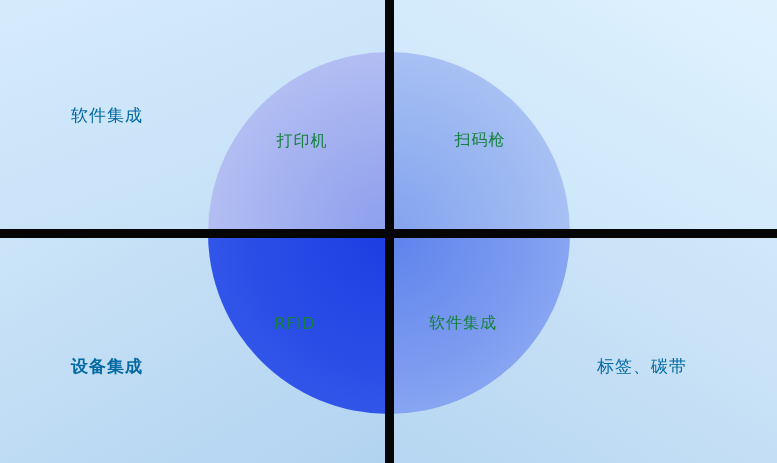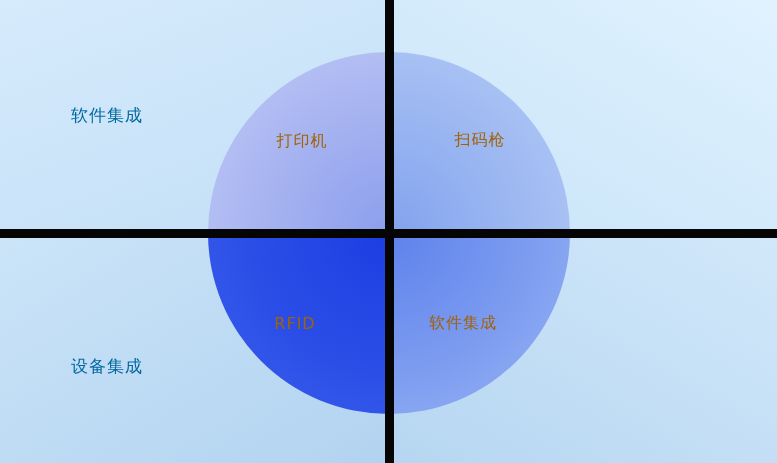--- a/index.html
+++ b/index.html
@@ -75,21 +75,21 @@
   .center-circle .label {
     color: #ffffff;
     font-size: 16px;
     letter-spacing: 1px;
   }
 
   
   .circle-label {
     position: absolute;
     transform: translate(-50%, -50%);
-    color: #a16207;
+    color: #15803d;
     font-size: 16px;
     letter-spacing: 1px;
     white-space: nowrap;
     z-index: 3;
   }
   .circle-label.printer { left: 302px; top: 141px; }
   .circle-label.scanner { left: 449px; top: 140px; margin-left: 31px; }
   .circle-label.rfid    { left: 295px; top: 323px; }
   .circle-label.rental  { left: 463px; top: 323px; }
 
@@ -98,21 +98,21 @@
     position: absolute;
     transform: translate(-50%, -50%);
     color: #0369a1;
     font-size: 17px;
     letter-spacing: 1px;
     white-space: nowrap;
     z-index: 1;
   }
   .corner-label.software   { left: 107px; top: 115px; }
   .corner-label.automation { left: 666px; top: 115px; }
-  .corner-label.equipment  { left: 107px; top: 366px; }
+  .corner-label.equipment  { left: 107px; top: 366px; font-weight: bold; }
   .corner-label.consumable { left: 642px; top: 366px; }
 </style>
 </head>
 <body>
 
 <div class="stage">
 
   <div class="bgq tl"></div>
   <div class="bgq tr"></div>
   <div class="bgq bl"></div>
@@ -129,14 +129,15 @@
   <div class="divider-h"></div>
 
 
   <div class="circle-label printer">打印机</div>
   <div class="circle-label scanner">扫码枪</div>
   <div class="circle-label rfid">RFID</div>
   <div class="circle-label rental">软件集成</div>
 
   <div class="corner-label software">软件集成</div>
   <div class="corner-label equipment">设备集成</div>
+  <div class="corner-label consumable">标签、碳带</div>
 
 </div>
 
 </body></html>

